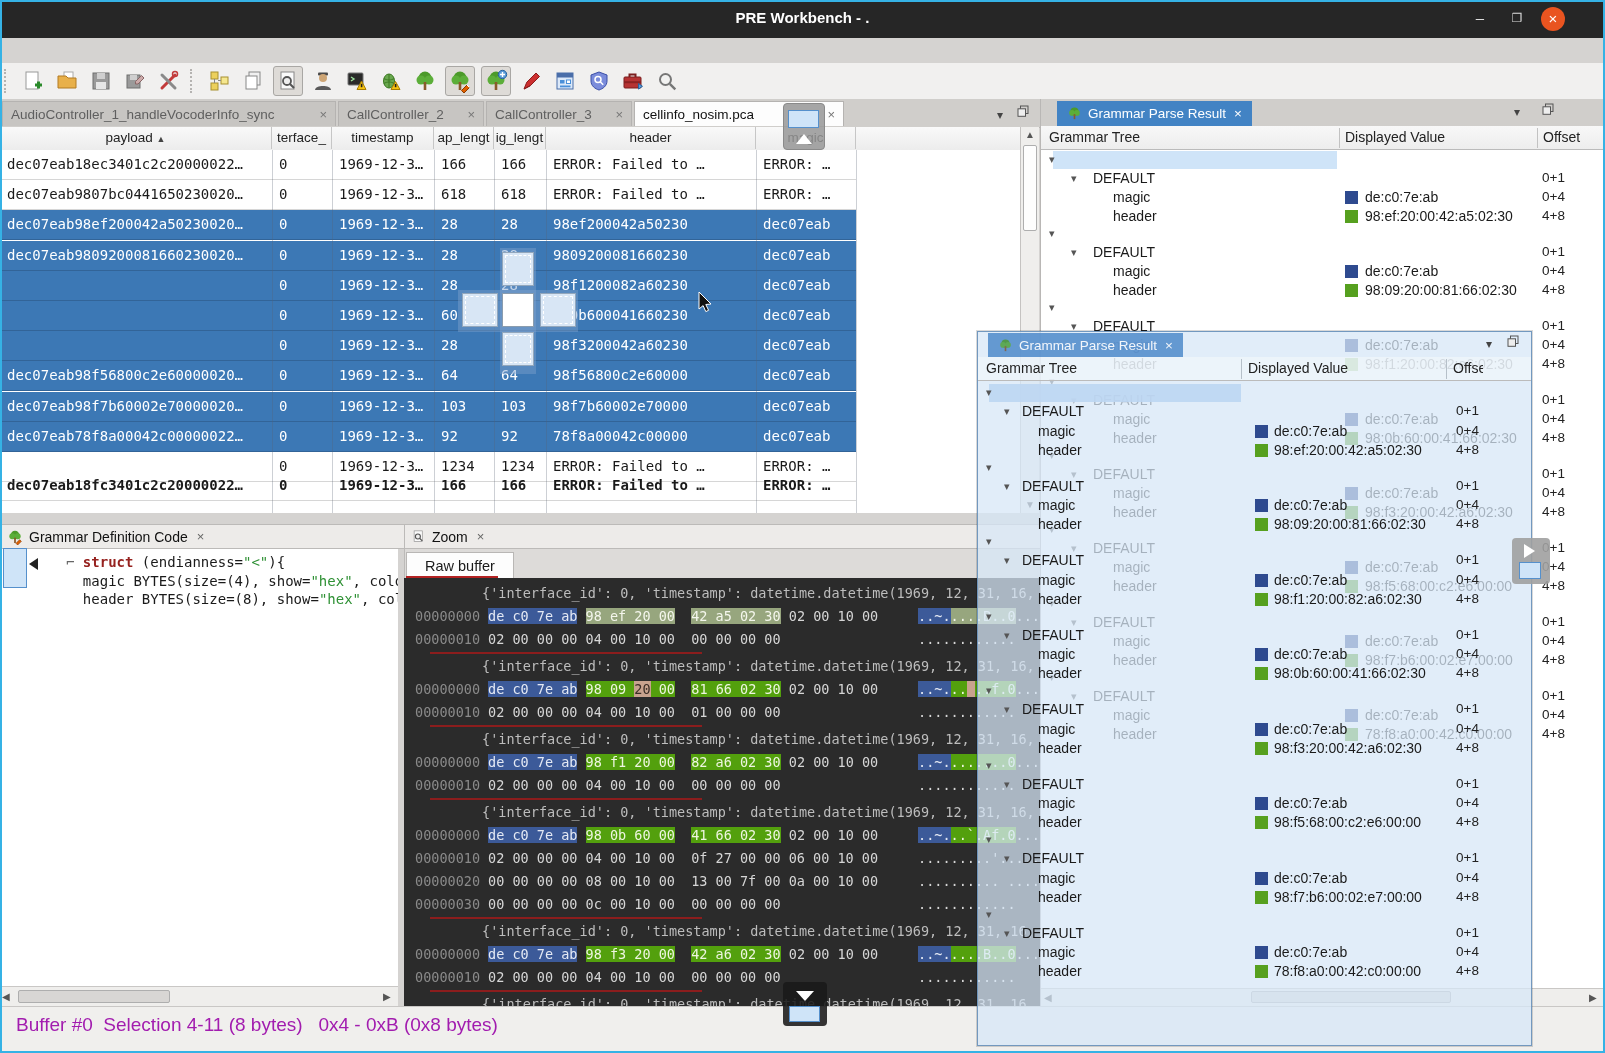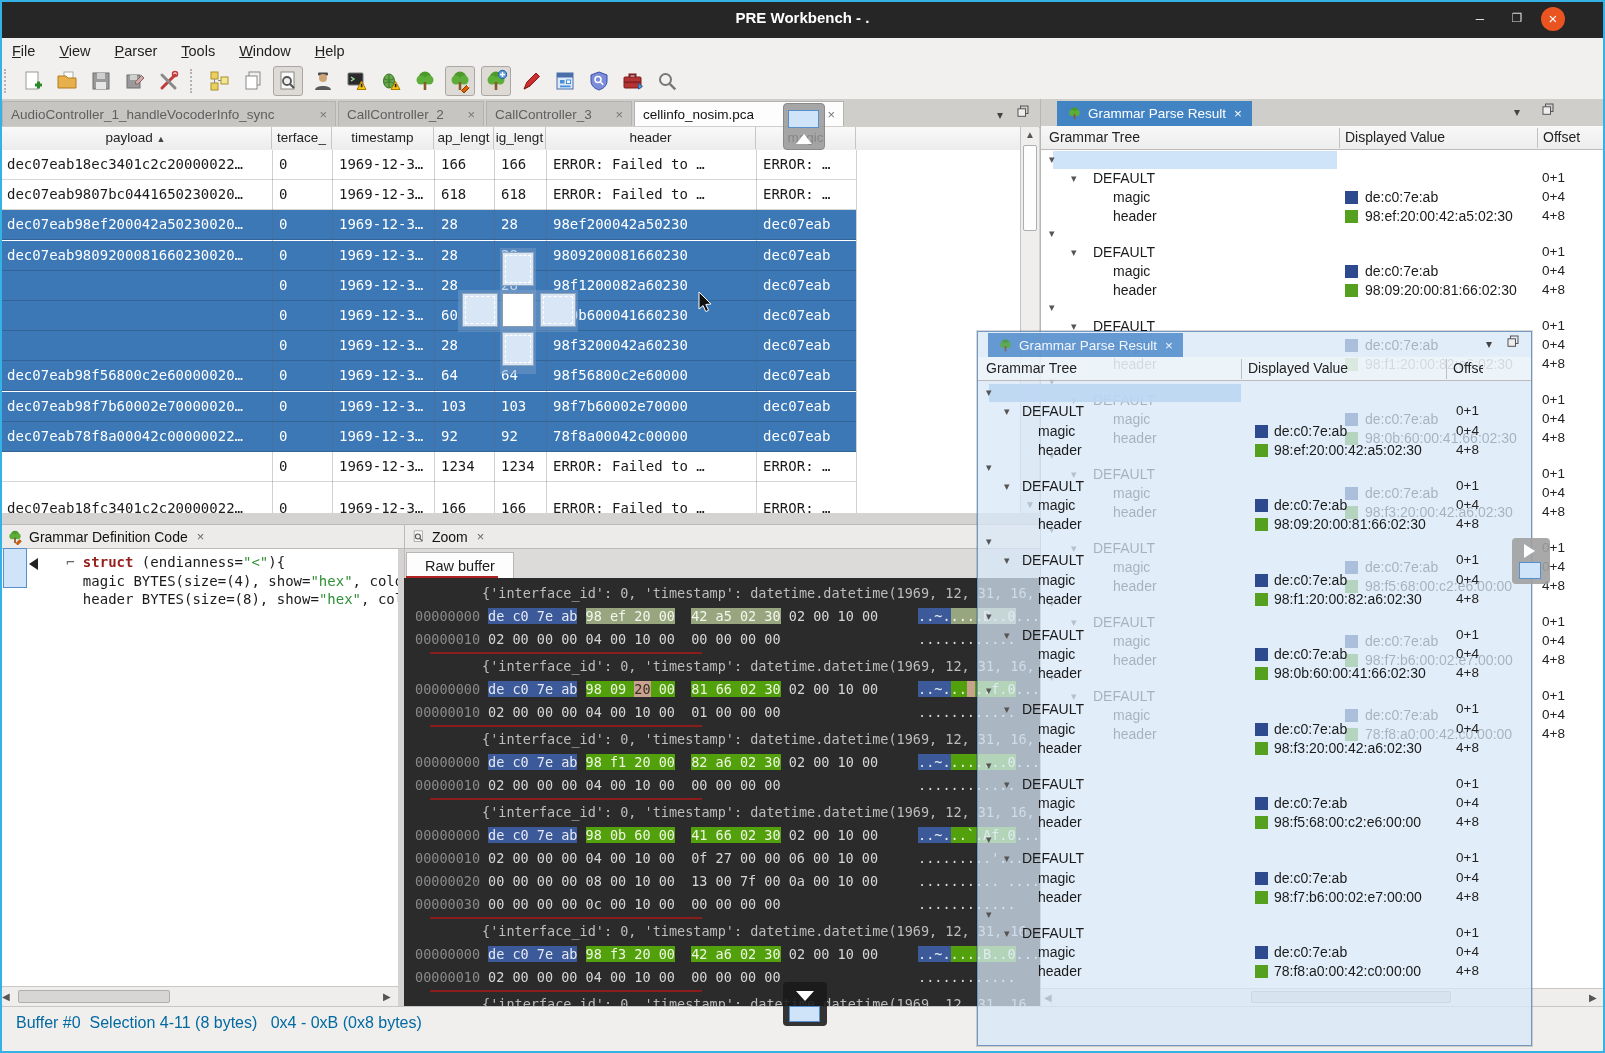--- a/index.html
+++ b/index.html
@@ -72,49 +72,41 @@
   .tree-col-label{position:absolute;top:3px;font-size:14px;color:#222;white-space:nowrap;overflow:hidden;}
   .tree-row{position:absolute;font-size:14px;white-space:nowrap;}
   .tr-arrow{position:absolute;color:#555;font-size:11px;top:2px;}
   .swatch{position:absolute;width:13px;height:13px;top:2px;}
   .offlab{position:absolute;font-size:13.5px;color:#222;}
   
   #floatwin{left:977px;top:331px;width:555px;height:715px;background:rgba(214,231,247,0.74);
             border:1px solid rgba(108,148,188,0.95);box-shadow:0 0 0 1px rgba(0,0,0,0.15);z-index:40;box-sizing:border-box;}
   
   #statusbar{left:0;top:1006px;width:1605px;height:47px;background:#f0efed;border-top:1px solid #c9c7c5;box-sizing:border-box;}
-  #status-text{position:absolute;left:16px;top:7px;font-size:16px;color:#0369a1;white-space:pre;}
+  #status-text{position:absolute;left:16px;top:7px;font-size:19px;color:#a21caf;white-space:pre;}
   
   .dock-box{position:absolute;border-radius:4px;}
   .mini-win{position:absolute;background:#cfe4f8;border:1px solid #5590cc;box-sizing:border-box;}
   .tri{position:absolute;width:0;height:0;}
   .dash-box{position:absolute;box-sizing:border-box;background:#d8e6f5;border:1px solid #93a7bc;}
   .dash-inner{position:absolute;inset:2px;border:1px dashed #fff;}
   #outer-border{position:absolute;inset:0;border:2px solid #35b2e5;pointer-events:none;z-index:100;}
 </style>
 </head>
 <body>
 
 <div id="root">
 
   <div class="abs" id="titlebar">
     <div class="abs" id="title-text">PRE Workbench - .</div>
     <div class="abs winbtn" style="left:1468px;">–</div>
     <div class="abs winbtn" style="left:1505px;font-size:12px;">❐</div>
     <div class="abs winbtn" id="btn-close" style="left:1541px;">×</div>
   </div>
 
-  <div class="abs" id="menubar">
-      <div class="menu-item"><u>F</u>ile</div>
-      <div class="menu-item"><u>V</u>iew</div>
-      <div class="menu-item"><u>P</u>arser</div>
-      <div class="menu-item"><u>T</u>ools</div>
-      <div class="menu-item"><u>W</u>indow</div>
-      <div class="menu-item"><u>H</u>elp</div>
-    </div>
 
   <div class="abs" id="toolbar">
       <div class="tb-sep"></div>
       <div class="tb-btn">
         <span style="display:flex">
           <svg width="24" height="24" viewBox="0 0 24 24">
             <rect x="5" y="3" width="12" height="17" fill="#fff" stroke="#999"></rect>
             <path d="M14 16h7M17.5 12.5v7" stroke="#2a8a2a" stroke-width="3"></path>
           </svg>
         </span>
@@ -415,21 +407,21 @@
         <div class="tcell" style="left: 756px; width: 100px;">dec07eab</div>
       </div>
       <div class="trow" style="top: 302px;">
         <div class="tcell" style="left: 272px; width: 60px;">0</div>
         <div class="tcell" style="left: 332px; width: 102px;">1969-12-3…</div>
         <div class="tcell" style="left: 434px; width: 60px;">1234</div>
         <div class="tcell" style="left: 494px; width: 52px;">1234</div>
         <div class="tcell" style="left: 546px; width: 210px;">ERROR: Failed to …</div>
         <div class="tcell" style="left: 756px; width: 100px;">ERROR: …</div>
       </div>
-      <div class="trow" style="top: 344px;">
+      <div class="trow" style="top: 321px; font-weight: bold;">
         <div class="tcell" style="left: 0px; width: 272px;">dec07eab18fc3401c2c20000022…</div>
         <div class="tcell" style="left: 272px; width: 60px;">0</div>
         <div class="tcell" style="left: 332px; width: 102px;">1969-12-3…</div>
         <div class="tcell" style="left: 434px; width: 60px;">166</div>
         <div class="tcell" style="left: 494px; width: 52px;">166</div>
         <div class="tcell" style="left: 546px; width: 210px;">ERROR: Failed to …</div>
         <div class="tcell" style="left: 756px; width: 100px;">ERROR: …</div>
       </div>
       <div class="colsep" style="left: 272px; top: 0px; height: 363px;"></div>
       <div class="colsep" style="left: 332px; top: 0px; height: 363px;"></div>

